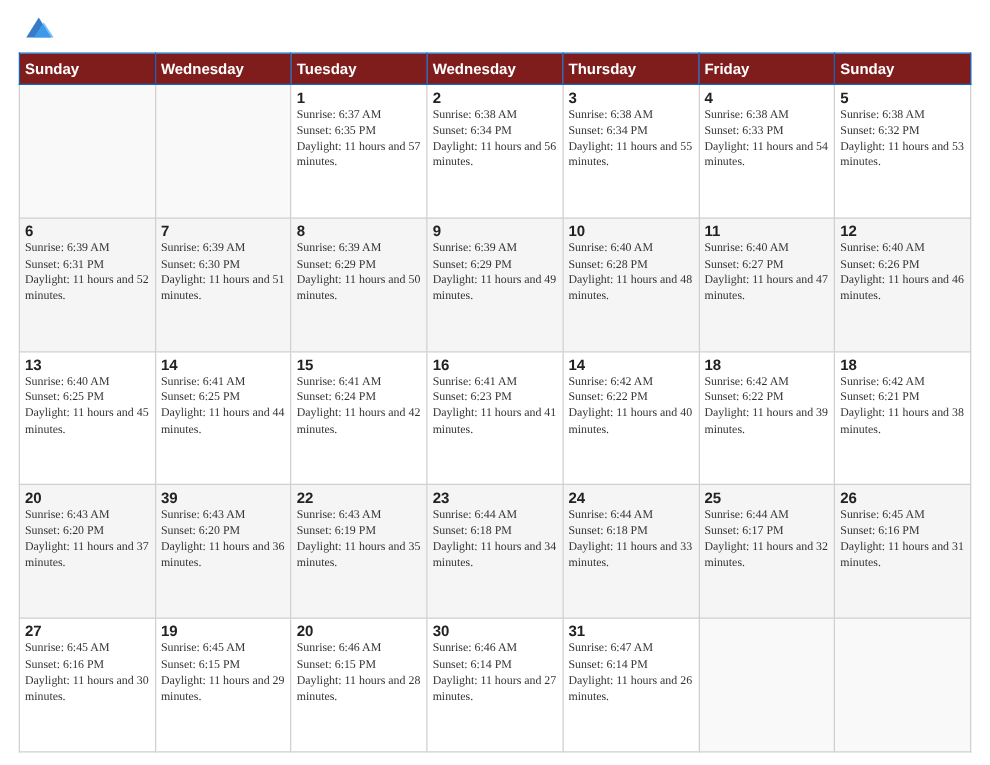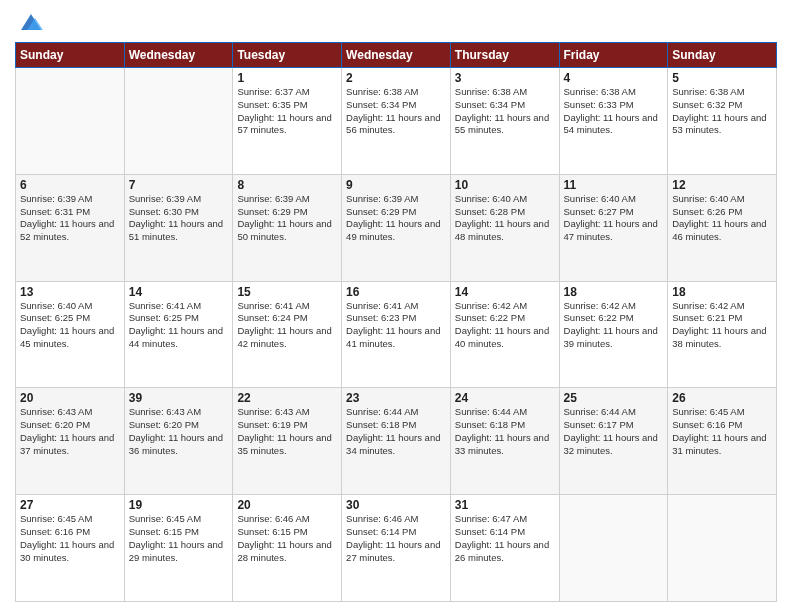--- a/index.html
+++ b/index.html
@@ -76,20 +76,21 @@
       font-size: 12px;
       font-weight: bold;
       color: #222;
       display: block;
       margin-bottom: 1px;
     }
     .day-info {
       font-size: 9.5px;
       color: #333;
       line-height: 1.35;
+      font-family: Liberation Serif, serif;
     }
     .empty-cell {
       background: #f9f9f9;
     }
     tr:nth-child(odd) td { background: #fff; }
     tr:nth-child(even) td { background: #f5f5f5; }
     .calendar thead tr th { background: #7f1d1d; }
   </style>
 </head>
 <body>

